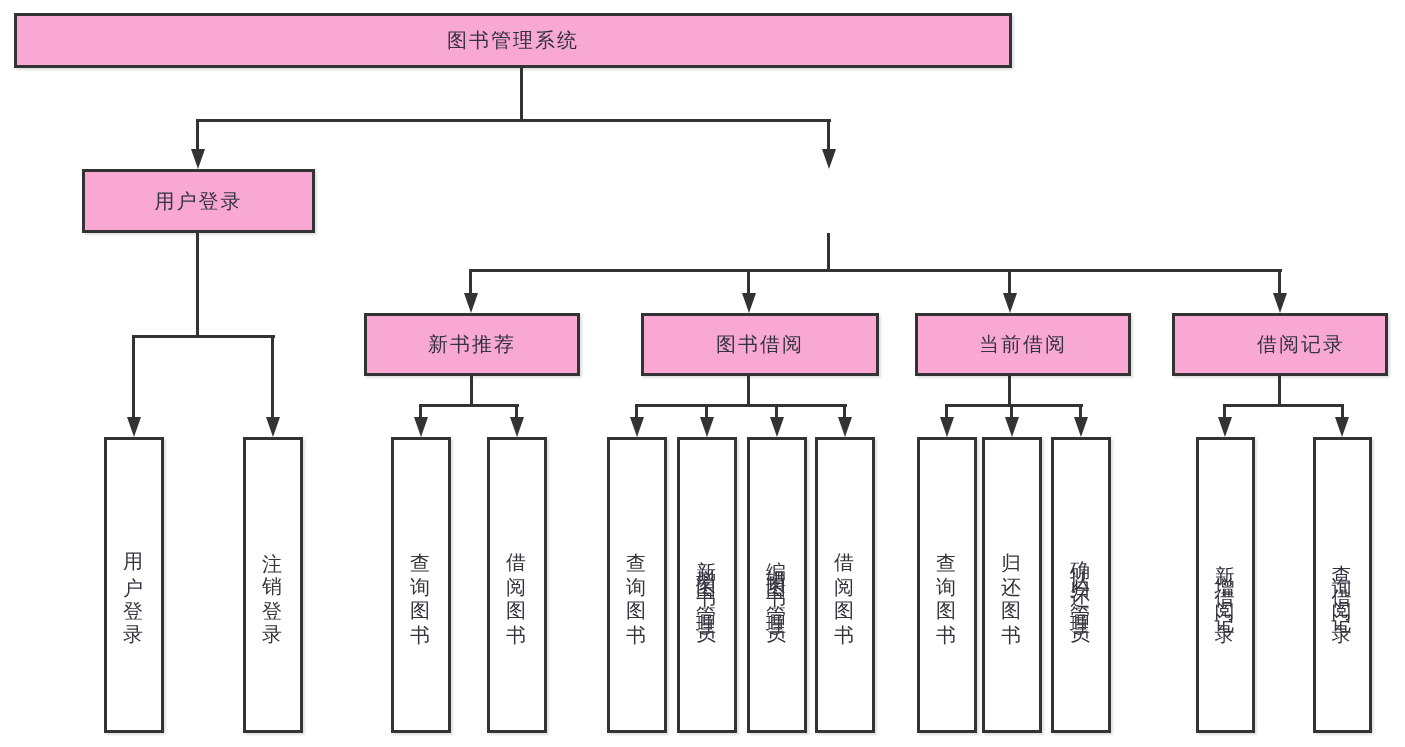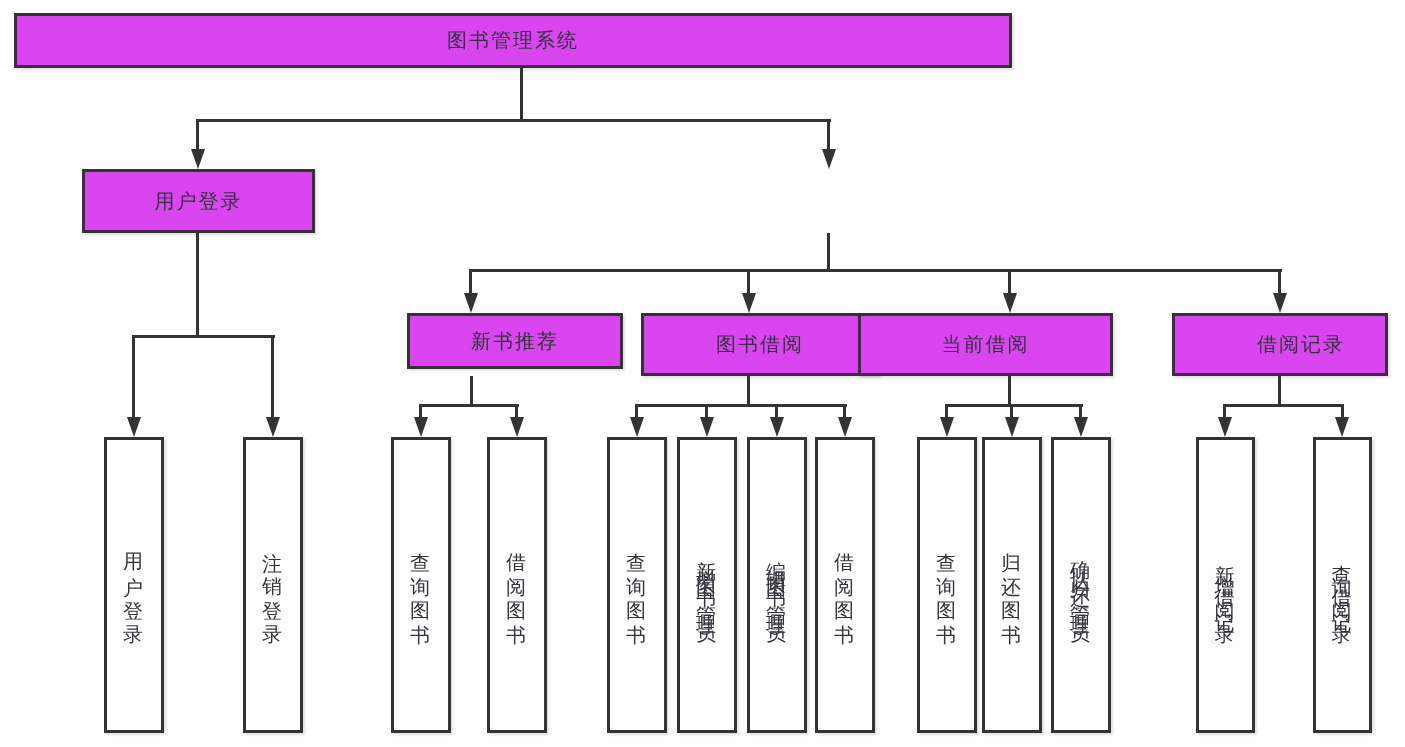--- a/index.html
+++ b/index.html
@@ -3,21 +3,21 @@
 <meta charset="utf-8">
 <style>
   html,body { margin:0; padding:0; background:#ffffff; }
   .stage {
     position:relative; width:1405px; height:747px; background:#ffffff;
     font-family:"Liberation Sans","DejaVu Sans",sans-serif; color:#333;
     overflow:hidden;
   }
   .node {
     position:absolute; box-sizing:border-box;
-    border:3px solid #333333; background:#d946ef;
+    border:3px solid #333333; background:#f9a8d4;
     display:flex; align-items:center; justify-content:center;
     font-size:20px; letter-spacing:2px; color:#33333d;
     box-shadow:2px 2px 2px rgba(0,0,0,0.12);
   }
   .leaf {
     position:absolute; box-sizing:border-box;
     border:3px solid #333333; background:#ffffff;
     display:flex; align-items:center; justify-content:center;
     font-size:20px; color:#33333d;
     box-shadow:2px 2px 2px rgba(0,0,0,0.12);
@@ -70,27 +70,27 @@
   <div class="hline" style="left:469px; top:269px; width:813px;"></div>
   <div class="vline" style="left:469px;  top:269px; height:24px;"></div>
   <div class="vline" style="left:747px;  top:269px; height:24px;"></div>
   <div class="vline" style="left:1008px; top:269px; height:24px;"></div>
   <div class="vline" style="left:1278px; top:269px; height:24px;"></div>
   <div class="arr" style="left:464px;  top:293px;"></div>
   <div class="arr" style="left:742px;  top:293px;"></div>
   <div class="arr" style="left:1003px; top:293px;"></div>
   <div class="arr" style="left:1273px; top:293px;"></div>
 
-  <div class="node" style="left:364px; top:313px; width:216px; height:56px;margin-left:43px;">
+  <div class="node" style="left:364px; top:313px; width:216px; height:63px;">
     <span>新书推荐</span>
   </div>
   <div class="node" style="left:641px; top:313px; width:238px; height:63px;">
     <span>图书借阅</span>
   </div>
-  <div class="node" style="left:858px; top:313px; width:255px; height:63px;">
+  <div class="node" style="left:915px; top:313px; width:216px; height:63px;">
     <span>当前借阅</span>
   </div>
   <div class="node" style="left:1172px; top:313px; width:216px; height:63px;padding-left:42px;">
     <span>借阅记录</span>
   </div>
 
   <div class="vline" style="left:470px; top:376px; height:30px;"></div>
   <div class="hline" style="left:419px; top:404px; width:100px;"></div>
   <div class="vline" style="left:419px; top:404px; height:14px;"></div>
   <div class="vline" style="left:515px; top:404px; height:14px;"></div>

